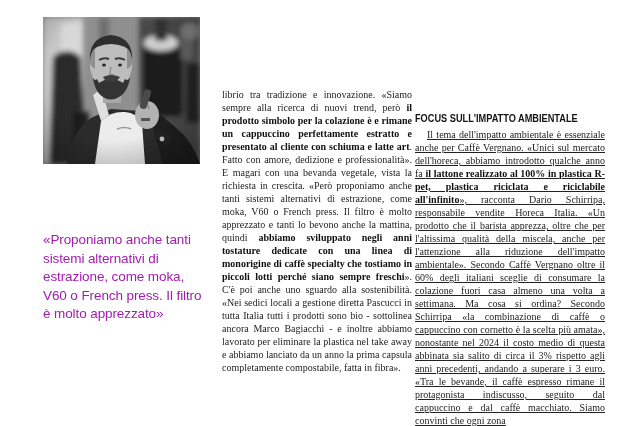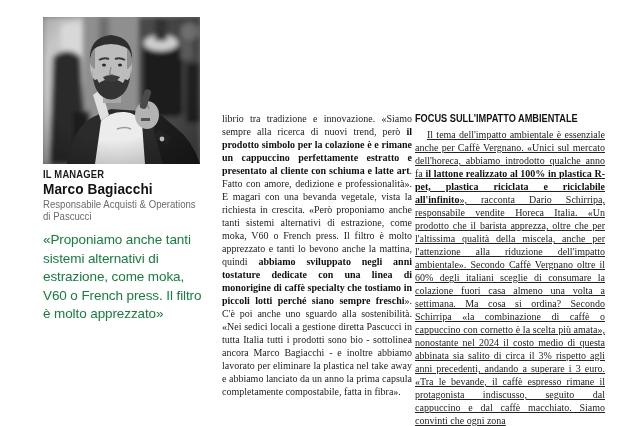--- a/index.html
+++ b/index.html
@@ -21,26 +21,26 @@
   .name{
     font-size:14.5px;font-weight:bold;color:#111;margin-top:1px;
     transform:scaleX(.94);transform-origin:left;letter-spacing:.1px;
   }
   .role{
     font-size:10px;line-height:11.5px;color:#6b6b6b;margin-top:2px;
     transform:scaleX(.96);transform-origin:left;
   }
   .pull-quote{
     position:absolute;left:43px;top:231px;width:168px;margin:0;
-    font-size:13.5px;line-height:18.5px;color:#15803d;font-weight:400;
+    font-size:13.5px;line-height:18.5px;color:#a21caf;font-weight:400;
     letter-spacing:-.1px;
   }
   
   .col{
-    position:absolute;top:112px;width:190px;
+    position:absolute;top:88px;width:190px;
     font-family:"Liberation Serif",serif;font-size:10px;line-height:13px;
     color:#222;text-align:justify;
   }
   .col p{margin:0;}
   .col b{color:#101010;}
   .col-middle{left:222px;}
   .col-right{left:415px;top:112px;}
   .focus-heading{
     font-family:"Liberation Sans",sans-serif;font-size:10px;font-weight:bold;
     color:#121212;margin:0 0 3px 0;letter-spacing:0;
@@ -108,28 +108,20 @@
       <path d="M96 88 q4 -4 8 -2 l2 6" stroke="#8d8d8d" stroke-width="1.5" fill="none"></path>
       <rect x="99" y="72" width="7" height="20" rx="3" transform="rotate(18 102 82)" fill="#4a4a4a"></rect>
       <rect x="98" y="101" width="9" height="3" fill="#555555"></rect>
       <rect x="112" y="116" width="16" height="9" rx="3" transform="rotate(30 120 120)" fill="#242424"></rect>
       <circle cx="119" cy="122" r="2.4" fill="#c9c9c9"></circle>
 
       <rect x="0" y="0" width="157" height="147" fill="url(#vig)"></rect>
     </svg>
   </figure>
 
-  <div class="caption">
-    <div class="kicker">IL MANAGER</div>
-    <div class="name">Marco Bagiacchi</div>
-    <div class="role">
-      <span>Responsabile Acquisti &amp; Operations</span><br>
-      <span>di Pascucci</span>
-    </div>
-  </div>
 
   <blockquote class="pull-quote">«Proponiamo anche tanti sistemi alternativi di estrazione, come moka, V60 o French press. Il filtro è molto apprezzato»</blockquote>
 
   <div class="col col-middle">
     <p>
       <span>librio tra tradizione e innovazione. «Siamo sempre alla ricerca di nuovi trend, però </span><b>il prodotto simbolo per la colazione è e rimane un cappuccino perfettamente estratto e presentato al cliente con schiuma e latte art</b><span>. Fatto con amore, dedizione e professionalità». E magari con una bevanda vegetale, vista la richiesta in crescita. «Però proponiamo anche tanti sistemi alternativi di estrazione, come moka, V60 o French press. Il filtro è molto apprezzato e tanti lo bevono anche la mattina, quindi </span><b>abbiamo sviluppato negli anni tostature dedicate con una linea di monorigine di caffè specialty che tostiamo in piccoli lotti perché siano sempre freschi</b><span>». C'è poi anche uno sguardo alla sostenibilità. «Nei sedici locali a gestione diretta Pascucci in tutta Italia tutti i prodotti sono bio - sottolinea ancora Marco Bagiacchi - e inoltre abbiamo lavorato per eliminare la plastica nel take away e abbiamo lanciato da un anno la prima capsula completamente compostabile, fatta in fibra».</span>
     </p>
   </div>
 
   <div class="col col-right">

